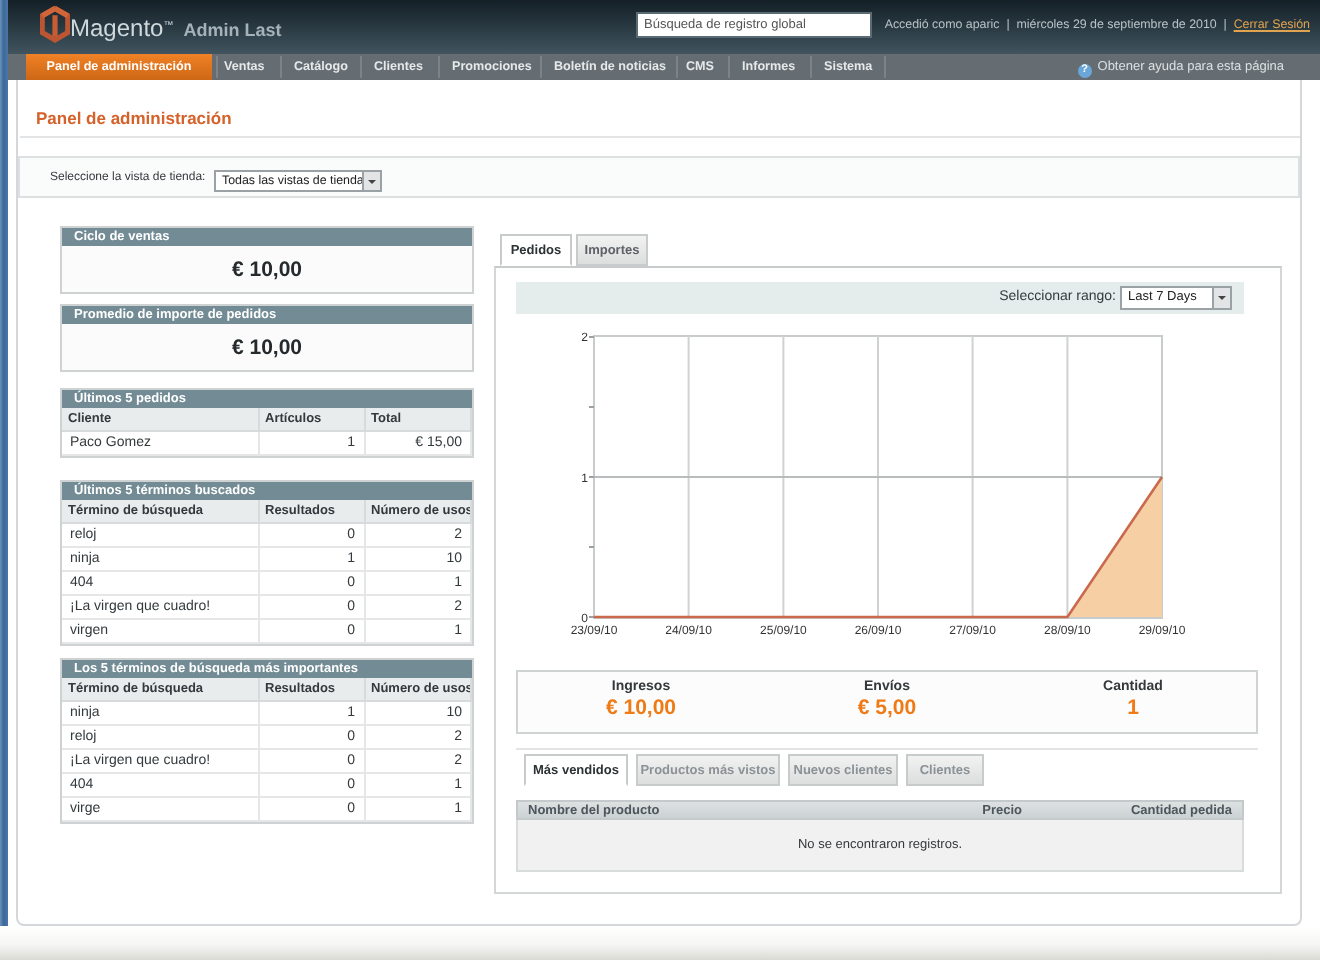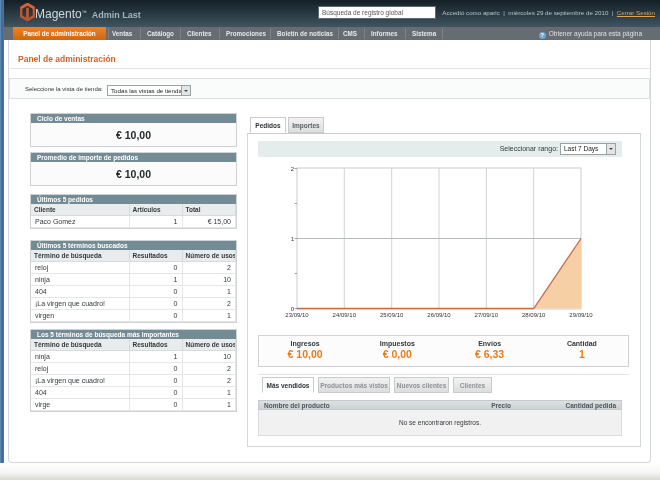--- a/index.html
+++ b/index.html
@@ -243,26 +243,22 @@
     <text x="298" y="157">29/09/10</text>
   </g>
 </svg>
 
 <div class="abs" id="stats">
   <div class="cell">
       <div class="lab">Ingresos</div>
       <div class="val">€ 10,00</div>
     </div>
   <div class="cell">
-      <div class="lab">Impuestos</div>
-      <div class="val">€ 0,00</div>
-    </div>
-  <div class="cell">
       <div class="lab">Envíos</div>
-      <div class="val">€ 6,33</div>
+      <div class="val">€ 5,00</div>
     </div>
   <div class="cell">
       <div class="lab">Cantidad</div>
       <div class="val">1</div>
     </div>
 </div>
 <div class="abs" id="hr2"></div>
 
 <div class="tab on" style="left:262px;top:377px;width:52px">Más vendidos</div>
 <div class="tab off" style="left:318px;top:377px;width:72px">Productos más vistos</div>

